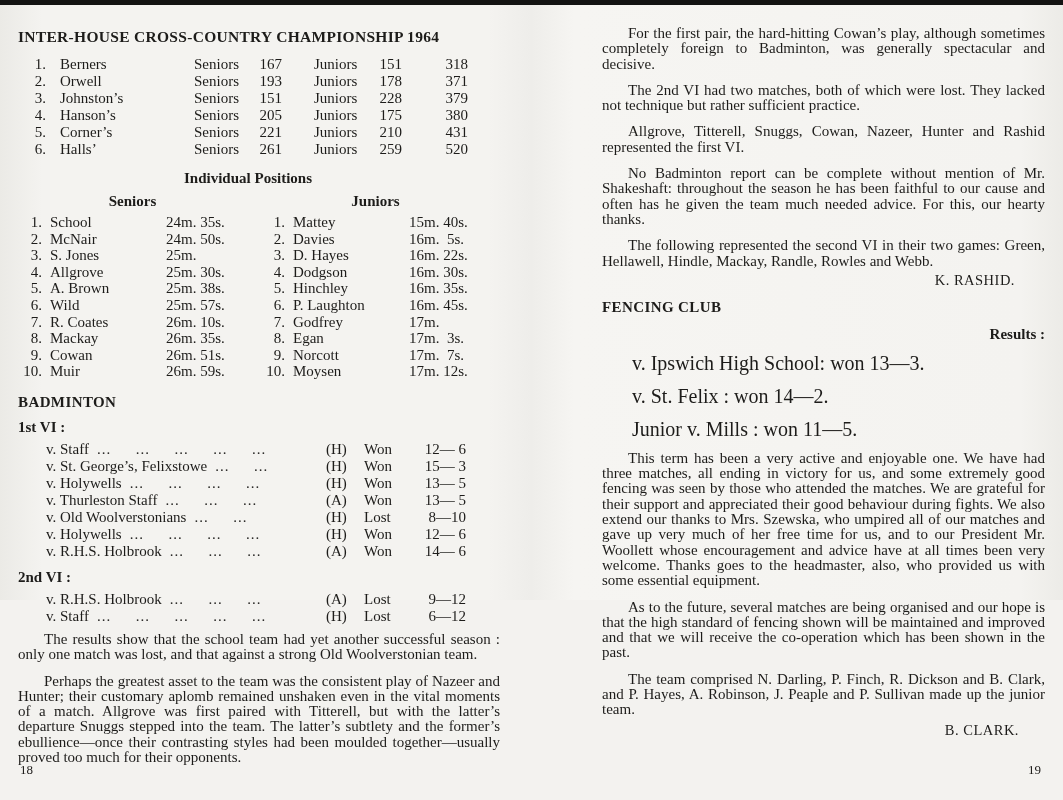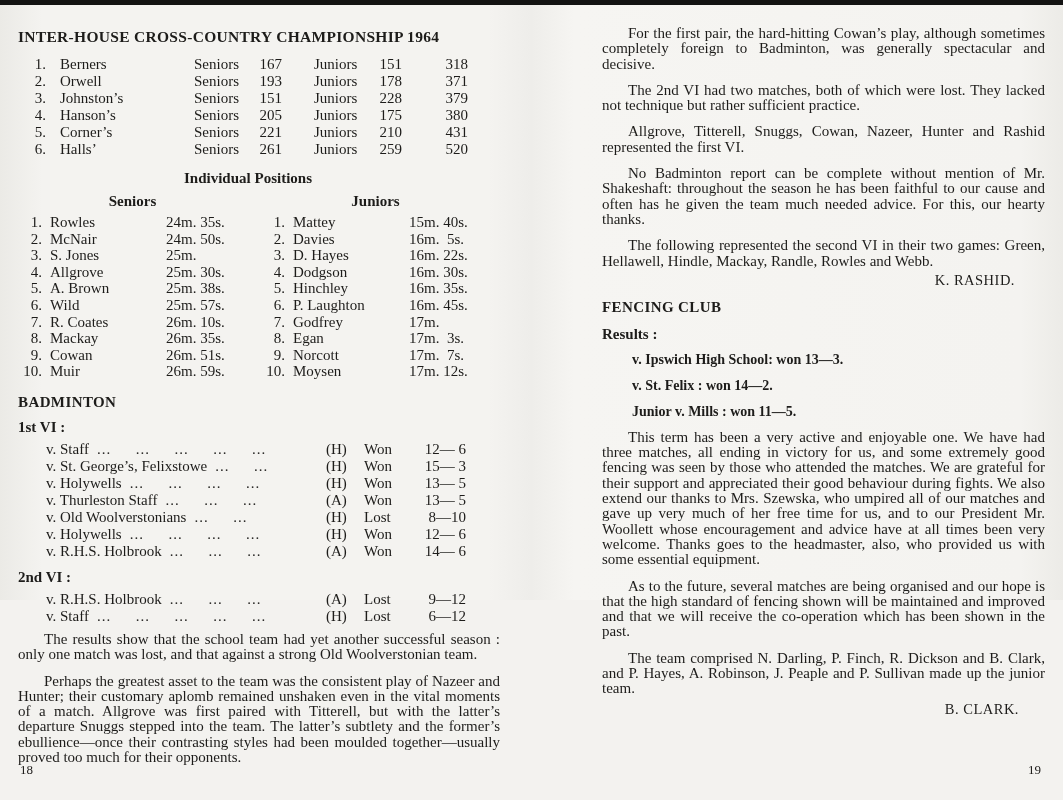--- a/index.html
+++ b/index.html
@@ -50,22 +50,22 @@
   .match-row .dots{flex:1;overflow:hidden;white-space:nowrap;padding:0 8px;letter-spacing:1px;color:#2a2927;}
   .match-row .venue{width:38px;flex:none;}
   .match-row .result{width:50px;flex:none;}
   .match-row .score{width:52px;flex:none;text-align:right;white-space:pre;}
 
   .para{font-size:15px;line-height:15.3px;text-align:justify;text-indent:26px;margin:0 0 11px 0;}
   .para:last-child{margin-bottom:0;}
 
   .signature{text-align:right;font-size:14.5px;letter-spacing:.5px;margin:2px 30px 10px 0;}
 
-  .results-label{font-weight:700;font-size:15px;margin:10px 0 9px 0;}
-  .result-line{font-size:14px;margin:0 0 10px 30px;font-weight:bold;}
+  .results-label{font-weight:700;font-size:15px;margin:10px 0 9px 0;text-align:right;}
+  .result-line{font-size:20px;margin:0 0 10px 30px;}
 
   .page-number{position:absolute;top:762px;font-size:13px;}
   .pn-left{left:20px;}
   .pn-right{right:22px;}
 </style>
 </head>
 <body>
 
 <div class="spread">
   <div class="top-edge"></div>
@@ -156,21 +156,21 @@
       </div>
     </div>
 
     <div class="ind-heading">Individual Positions</div>
 
     <div class="ind-wrap">
       <div>
         <div class="ind-col-head">Seniors</div>
         <div class="ind-row">
             <span class="rank">1.</span>
-            <span class="nm">Rowles</span>
+            <span class="nm">School</span>
             <span class="time">24m. 35s.</span>
           </div>
         <div class="ind-row">
             <span class="rank">2.</span>
             <span class="nm">McNair</span>
             <span class="time">24m. 50s.</span>
           </div>
         <div class="ind-row">
             <span class="rank">3.</span>
             <span class="nm">S. Jones</span>

